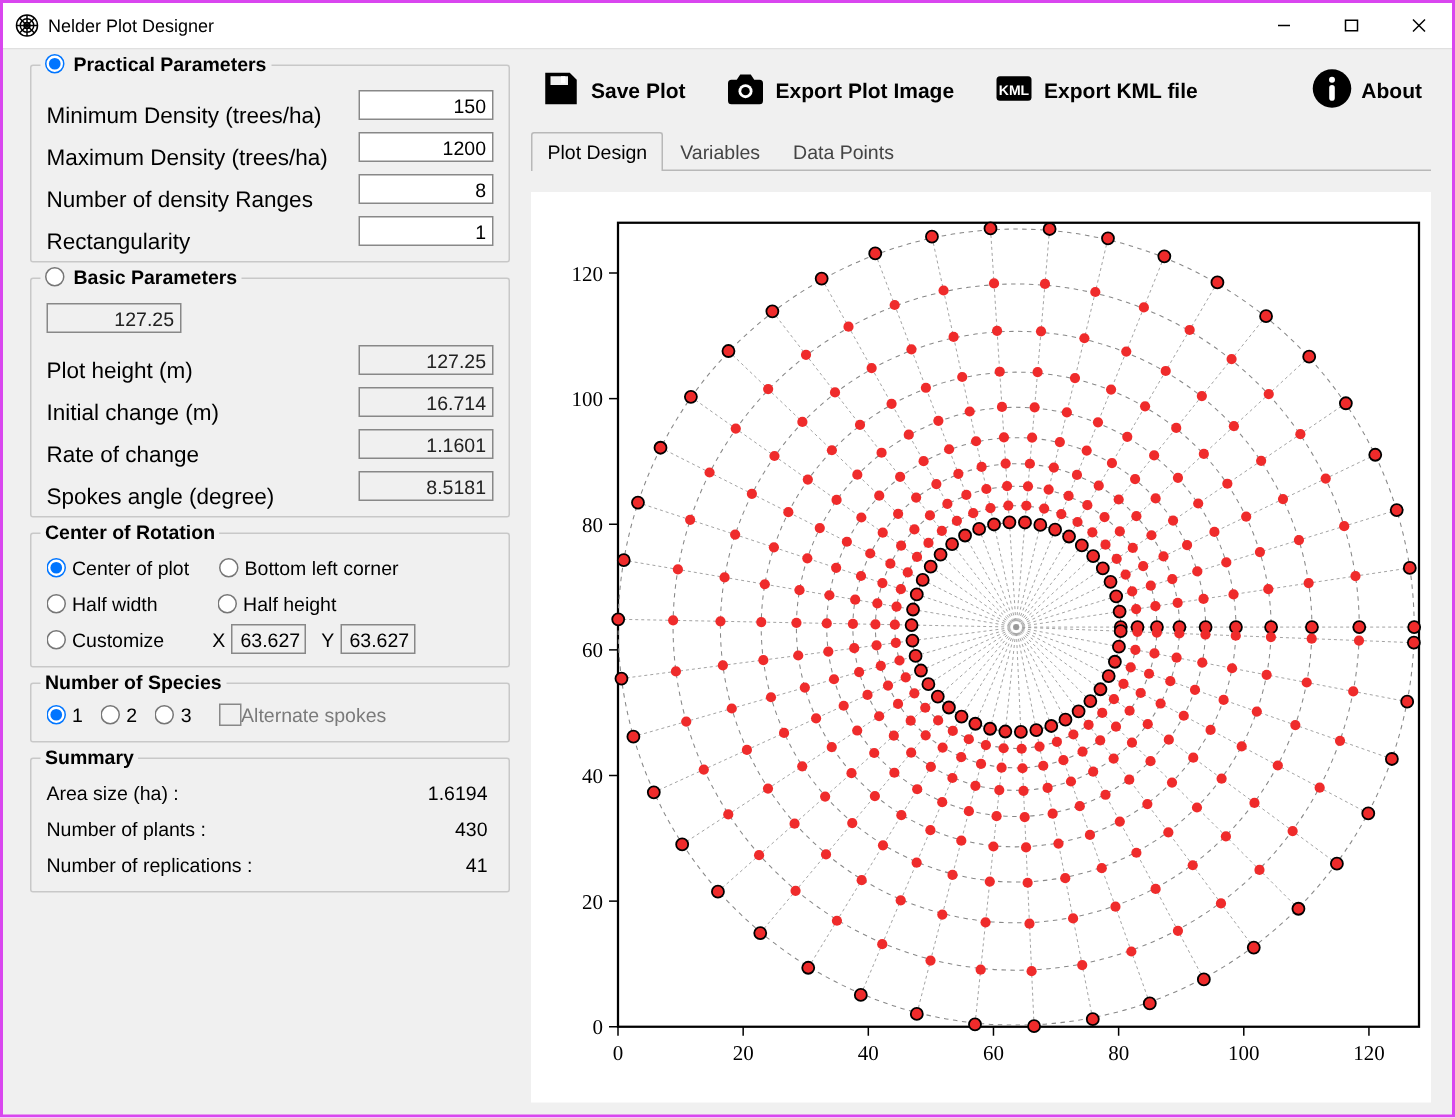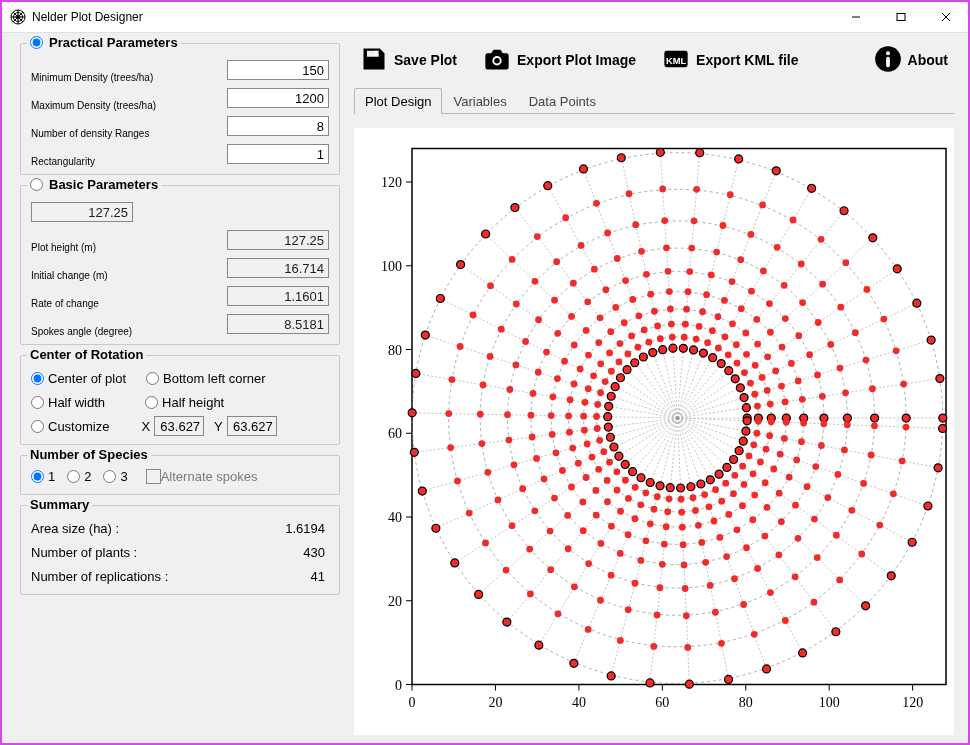--- a/index.html
+++ b/index.html
@@ -12,22 +12,22 @@
   .winbtn { width:45px; height:30px; display:flex; align-items:center; justify-content:center; font-family:inherit; font-size:12px; }
   
   .client { flex:1; display:flex; overflow:hidden; }
   .left { width:346px; box-sizing:border-box; padding:10px 8px 8px 18px; overflow:auto; }
   .right { flex:1; display:flex; flex-direction:column; padding:4px 12px 8px 4px; box-sizing:border-box; }
   
   .fs { border:1px solid #c8c8c8; border-radius:2px; margin:0 0 10px 0; padding:6px 10px 6px 10px; position:relative; }
   .fs .legend { position:absolute; top:-9px; left:6px; background:#f0f0f0; padding:0 3px; font-weight:bold; font-size:13px; display:flex; align-items:center; gap:4px; }
   .fs .legend input[type=radio] { margin:0 2px 0 0; }
   .row { display:flex; align-items:center; height:28px; }
-  .row .lab { flex:1; font-size:10px;margin-top:15px; }
-  .inpt { width:102px; height:20px; box-sizing:border-box; border:1px solid #888; background:#fff; text-align:right; padding:1px 4px; font-family:inherit; font-size:13px; }
+  .row .lab { flex:1; font-size:15px;margin-top:15px; }
+  .inpt { width:90px; height:20px; box-sizing:border-box; border:1px solid #888; background:#fff; text-align:right; padding:1px 4px; font-family:inherit; font-size:13px; }
   .inpt.ro { background:#f0f0f0; color:#222; }
   .radiorow { display:flex; align-items:center; height:24px; gap:4px; font-size:13px; }
   .radiorow label { display:flex; align-items:center; gap:4px; margin-right:8px; }
   .radiorow input { margin:0; }
   .small-inpt { width:50px; height:20px; box-sizing:border-box; border:1px solid #888; text-align:right; padding:1px 3px; font-size:13px; background:#f0f0f0; }
   .sumrow { display:flex; height:24px; align-items:center; font-size:13px; }
   .sumrow .lab { flex:1; }
   .sumrow .val { width:84px; text-align:right; padding-right:4px; }
   
   .toolbar { height:42px; display:flex; align-items:center; gap:26px; padding:2px 8px 0 8px; }

